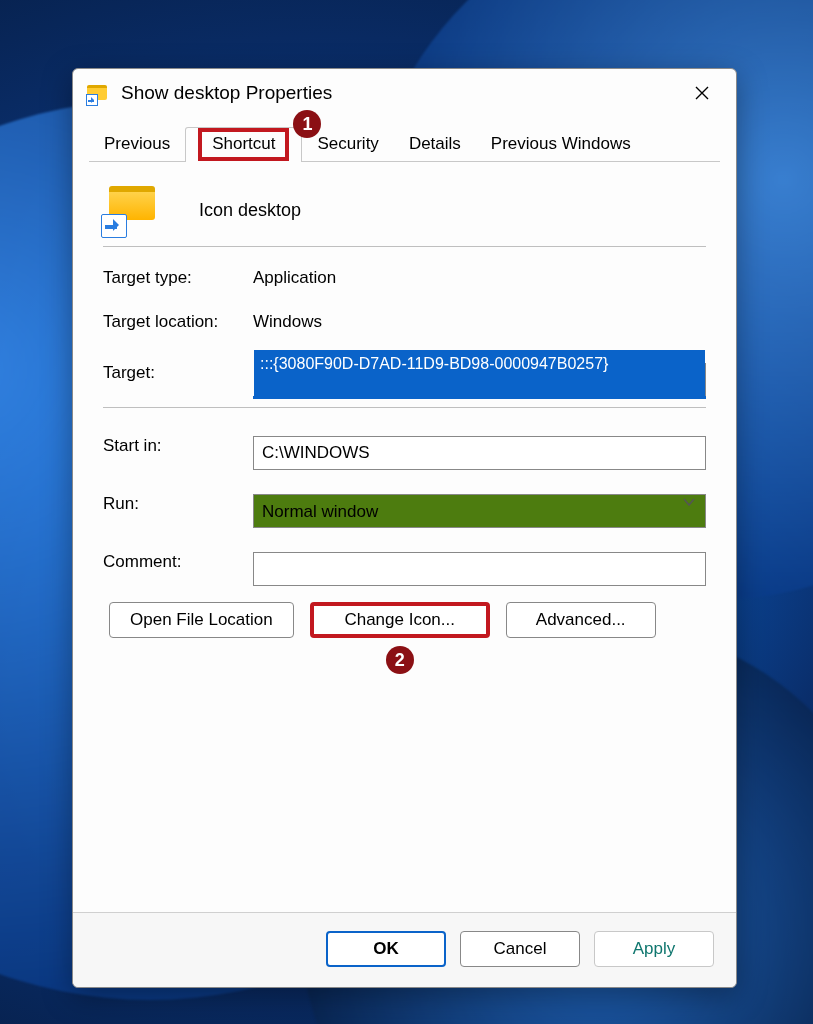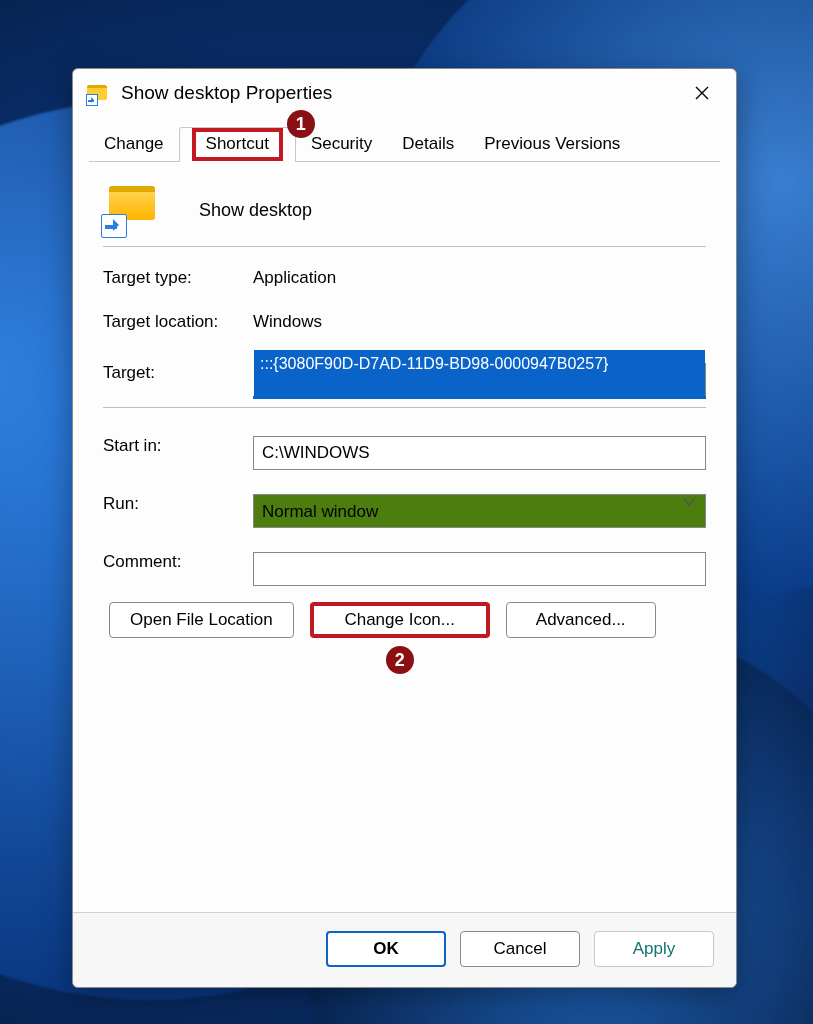--- a/index.html
+++ b/index.html
@@ -193,41 +193,41 @@
     </div>
     <div class="title-text">Show desktop Properties</div>
     <div class="close-btn">
       <svg viewBox="0 0 16 16">
           <path d="M2 2 L14 14 M14 2 L2 14" stroke="#000" stroke-width="1.4" fill="none"></path>
         </svg>
     </div>
   </div>
 
   <div class="tabs">
-    <div class="tab">Change</div>
+    <div class="tab">Previous</div>
     <div class="tab active" style="position:relative;">
       <span class="highlight-box">
         <span>Shortcut</span>
       </span>
       <div class="callout" style="top:-18px; right:-20px;">1</div>
     </div>
     <div class="tab">Security</div>
     <div class="tab">Details</div>
-    <div class="tab">Previous Versions</div>
+    <div class="tab">Previous Windows</div>
   </div>
   <div class="tabline"></div>
 
   <div class="content">
 
     <div class="header-row">
       <div class="big-icon">
         <div class="folder"></div>
           <div class="badge"></div>
       </div>
-      <div class="shortcut-name">Show desktop</div>
+      <div class="shortcut-name">Icon desktop</div>
     </div>
 
     <hr class="sep">
 
     <div class="row">
       <div class="lbl">Target type:</div>
       <div class="val">Application</div>
     </div>
     <div class="row">
       <div class="lbl">Target location:</div>

